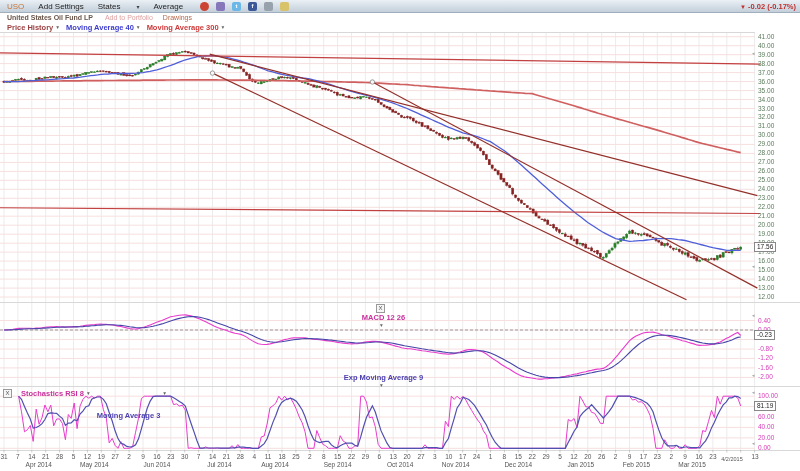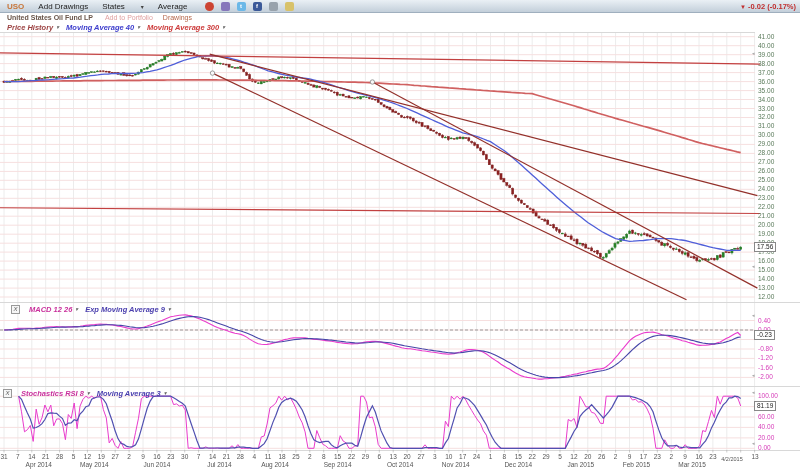--- a/index.html
+++ b/index.html
@@ -4,43 +4,43 @@
 <style>
   * { margin:0; padding:0; box-sizing:border-box; }
   html,body { background:#fff; }
   body { font-family:"Liberation Sans", sans-serif; }
   #app { position:relative; width:800px; height:471px; background:#fff; overflow:hidden; }
 
   
   #toolbar { position:absolute; left:0; top:0; width:800px; height:13px;
     background:linear-gradient(#eaf0f5,#c3cfda); border-bottom:1px solid #9fafbe;
     display:flex; align-items:center; font-size:8px; color:#333; }
-  .tb-sym { font-weight:bold; color:#c8763a; margin-left:7px; }
+  .tb-sym { font-weight:normal; color:#c8763a; margin-left:7px; }
   .tb-item { margin-left:14px; color:#222; cursor:default; }
   .tb-arrow { margin-left:16px; font-size:6px; color:#444; }
   .tb-icons { display:flex; margin-left:10px; }
   .tb-icon { width:9px; height:9px; border-radius:2px; margin-left:7px;
     font-size:6px; color:#fff; text-align:center; line-height:9px; font-weight:bold; }
   .tb-change { position:absolute; right:4px; top:2px; color:#c03030; font-size:7.5px; font-weight:bold; }
   .tb-change .dn { font-size:6px; }
 
   
   #subheader { position:absolute; left:0; top:13px; width:800px; height:9px;
     display:flex; align-items:center; font-size:7px; background:#fff; }
   .sh-name { margin-left:7px; color:#6a564a; font-weight:bold; }
   .sh-link1 { margin-left:12px; color:#e0a0a0; }
   .sh-link2 { margin-left:10px; color:#b5664a; }
 
   
-  .ind-row { position:absolute; display:flex; align-items:center; font-size:7.5px; font-weight:bold;font-style:italic; }
+  .ind-row { position:absolute; display:flex; align-items:center; font-size:7.5px; font-weight:bold; }
   #price-ind-row { left:0; top:22px; width:760px; height:10px; background:#fff; }
   .ind { margin-left:7px; }
   .ind-arrow { font-size:5.5px; color:#666; margin-left:3px; font-weight:normal; }
   .c-ph { color:#9c4242; } .c-ma20 { color:#3c3ccc; } .c-ma200 { color:#cc3939; }
-  .c-osc1 { color:#c9309c; } .c-osc2 { color:#4a3fae; }
+  .c-osc1 { color:#c9309c; } .c-osc2 { color:#4a3fae;margin-top:45px; }
   .xbox { display:inline-block; width:9px; height:9px; margin-left:3px; margin-right:2px;
     border:1px solid #999; background:#f6f6f6; color:#555; font-size:6px; font-weight:normal;
     text-align:center; line-height:7px; }
 
   
   #plot { position:absolute; left:0; top:0; }
 
   
   .axis { position:absolute; left:0; top:0; width:800px; height:471px; pointer-events:none; }
   .axlbl { position:absolute; font-size:6.5px; white-space:nowrap; }
@@ -50,21 +50,21 @@
   .valbox { position:absolute; border:1px solid #888; background:#fff; color:#222;
     font-size:6.5px; padding:0 2px; line-height:8px; height:10px; z-index:5; }
 </style>
 </head>
 <body>
 
 <div id="app">
 
   <div id="toolbar">
     <span class="tb-sym">USO</span>
-    <span class="tb-item">Add Drawings</span>
+    <span class="tb-item">Add Settings</span>
     <span class="tb-item">States</span>
     <span class="tb-arrow">▾</span>
     <span class="tb-item">Average</span>
     <span class="tb-icons" id="tb-icons">
         <span class="tb-icon" style="background: rgb(204, 68, 51); border-radius: 50%;"></span>
         <span class="tb-icon" style="background: rgb(134, 119, 187);"></span>
         <span class="tb-icon" style="background: rgb(107, 184, 232);">t</span>
         <span class="tb-icon" style="background: rgb(59, 89, 152);">f</span>
         <span class="tb-icon" style="background: rgb(152, 162, 172);"></span>
         <span class="tb-icon" style="background: rgb(216, 194, 106);"></span>
@@ -531,21 +531,21 @@
         <path d="M4.0 330.0L6.9 330.0L9.8 329.9L12.8 329.8L15.7 329.6L18.6 329.4L21.5 329.1L24.5 329.0L27.4 328.8L30.3 328.7L33.2 328.7L36.2 328.6L39.1 328.5L42.0 328.3L44.9 328.1L47.9 327.9L50.8 327.7L53.7 327.5L56.6 327.3L59.5 327.2L62.5 327.1L65.4 327.1L68.3 327.0L71.2 327.0L74.2 326.9L77.1 326.9L80.0 326.7L82.9 326.6L85.9 326.3L88.8 326.1L91.7 325.8L94.6 325.6L97.5 325.3L100.5 325.1L103.4 324.9L106.3 324.8L109.2 324.8L112.2 324.8L115.1 325.0L118.0 325.2L120.9 325.4L123.9 325.8L126.8 326.2L129.7 326.7L132.6 327.1L135.6 327.5L138.5 327.7L141.4 327.7L144.3 327.6L147.2 327.3L150.2 326.8L153.1 326.2L156.0 325.5L158.9 324.7L161.9 323.9L164.8 322.9L167.7 321.9L170.6 320.9L173.6 320.0L176.5 319.1L179.4 318.4L182.3 317.7L185.3 317.1L188.2 316.8L191.1 316.6L194.0 316.6L196.9 316.9L199.9 317.3L202.8 318.0L205.7 318.7L208.6 319.6L211.6 320.7L214.5 321.8L217.4 322.9L220.3 324.0L223.3 325.1L226.2 326.1L229.1 327.2L232.0 328.2L234.9 329.2L237.9 330.2L240.8 331.0L243.7 331.9L246.6 333.0L249.6 334.2L252.5 335.5L255.4 336.9L258.3 338.3L261.3 339.5L264.2 340.5L267.1 341.3L270.0 341.8L273.0 342.1L275.9 342.2L278.8 342.0L281.7 341.7L284.6 341.3L287.6 340.8L290.5 340.3L293.4 339.8L296.3 339.4L299.3 339.1L302.2 338.8L305.1 338.6L308.0 338.6L311.0 338.6L313.9 338.8L316.8 338.9L319.7 339.1L322.7 339.3L325.6 339.6L328.5 339.9L331.4 340.1L334.3 340.5L337.3 340.9L340.2 341.2L343.1 341.6L346.0 342.0L349.0 342.3L351.9 342.6L354.8 342.9L357.7 343.0L360.7 343.0L363.6 342.9L366.5 342.7L369.4 342.5L372.4 342.2L375.3 342.0L378.2 342.0L381.1 342.0L384.0 342.2L387.0 342.5L389.9 342.8L392.8 343.3L395.7 343.9L398.7 344.5L401.6 345.1L404.5 345.8L407.4 346.3L410.4 346.8L413.3 347.3L416.2 347.8L419.1 348.3L422.0 348.8L425.0 349.2L427.9 349.7L430.8 350.1L433.7 350.6L436.7 351.0L439.6 351.4L442.5 351.9L445.4 352.3L448.4 352.7L451.3 352.9L454.2 353.1L457.1 353.0L460.1 352.8L463.0 352.4L465.9 351.9L468.8 351.5L471.7 351.1L474.7 350.8L477.6 350.7L480.5 350.8L483.4 351.1L486.4 351.7L489.3 352.6L492.2 353.7L495.1 355.0L498.1 356.4L501.0 358.0L503.9 359.6L506.8 361.2L509.8 362.8L512.7 364.5L515.6 366.2L518.5 367.9L521.4 369.5L524.4 370.9L527.3 372.2L530.2 373.3L533.1 374.3L536.1 375.2L539.0 376.0L541.9 376.6L544.8 377.1L547.8 377.4L550.7 377.6L553.6 377.6L556.5 377.6L559.4 377.6L562.4 377.4L565.3 377.2L568.2 376.9L571.1 376.5L574.1 376.0L577.0 375.6L579.9 375.1L582.8 374.5L585.8 374.0L588.7 373.3L591.6 372.8L594.5 372.1L597.5 371.5L600.4 371.0L603.3 370.5L606.2 369.7L609.1 368.7L612.1 367.3L615.0 365.4L617.9 363.3L620.8 360.9L623.8 358.2L626.7 355.4L629.6 352.5L632.5 349.7L635.5 347.0L638.4 344.5L641.3 342.4L644.2 340.5L647.2 338.8L650.1 337.5L653.0 336.4L655.9 335.7L658.8 335.3L661.8 335.1L664.7 335.2L667.6 335.3L670.5 335.6L673.5 336.1L676.4 336.6L679.3 337.2L682.2 337.9L685.2 338.6L688.1 339.3L691.0 340.1L693.9 340.8L696.8 341.6L699.8 342.4L702.7 343.0L705.6 343.4L708.5 343.7L711.5 343.9L714.4 343.9L717.3 343.7L720.2 343.3L723.2 342.7L726.1 341.9L729.0 341.0L731.9 339.9L734.9 338.6L737.8 337.4L740.7 337.0" stroke="#4646a8" stroke-width="1.1" fill="none"></path>
       </g>
       <g>
         <path d="M18.6 396.2L21.5 411.8L24.5 431.8L27.4 429.7L30.3 425.5L33.2 441.4L36.2 409.1L39.1 424.2L42.0 417.7L44.9 405.0L47.9 411.8L50.8 405.1L53.7 425.8L56.6 419.0L59.5 418.9L62.5 423.7L65.4 439.7L68.3 414.5L71.2 418.4L74.2 403.0L77.1 428.6L80.0 406.2L82.9 399.4L85.9 396.2L88.8 398.2L91.7 396.2L94.6 398.4L97.5 396.2L100.5 396.2L103.4 409.7L106.3 417.9L109.2 442.9L112.2 438.4L115.1 445.4L118.0 448.3L120.9 441.6L123.9 448.3L126.8 448.3L129.7 448.3L132.6 446.7L135.6 432.2L138.5 418.2L141.4 398.6L144.3 396.2L147.2 396.2L150.2 396.2L153.1 396.2L156.0 396.2L158.9 396.2L161.9 396.2L164.8 396.2L167.7 396.2L170.6 396.2L173.6 404.6L176.5 403.9L179.4 406.0L182.3 405.2L185.3 410.1L188.2 448.3L191.1 447.8L194.0 448.3L196.9 448.3L199.9 448.3L202.8 448.3L205.7 446.9L208.6 448.3L211.6 448.3L214.5 448.3L217.4 448.0L220.3 448.3L223.3 448.3L226.2 448.3L229.1 448.3L232.0 445.8L234.9 448.3L237.9 444.6L240.8 448.3L243.7 448.3L246.6 448.3L249.6 448.3L252.5 448.3L255.4 448.3L258.3 448.3L261.3 436.9L264.2 436.0L267.1 424.0L270.0 407.8L273.0 405.7L275.9 402.9L278.8 396.2L281.7 400.2L284.6 396.2L287.6 399.8L290.5 398.0L293.4 403.0L296.3 409.2L299.3 417.1L302.2 422.8L305.1 431.9L308.0 448.3L311.0 448.3L313.9 448.3L316.8 430.5L319.7 437.7L322.7 444.2L325.6 445.8L328.5 448.3L331.4 448.3L334.3 448.3L337.3 448.3L340.2 435.7L343.1 441.0L346.0 442.8L349.0 448.3L351.9 448.3L354.8 446.0L357.7 445.8L360.7 396.2L363.6 396.2L366.5 402.0L369.4 417.8L372.4 417.0L375.3 426.8L378.2 444.4L381.1 448.3L384.0 448.3L387.0 448.3L389.9 448.3L392.8 448.3L395.7 448.3L398.7 448.3L401.6 448.3L404.5 448.3L407.4 448.3L410.4 448.3L413.3 448.3L416.2 448.3L419.1 448.3L422.0 448.3L425.0 444.8L427.9 448.3L430.8 448.3L433.7 448.3L436.7 448.3L439.6 448.3L442.5 448.3L445.4 421.2L448.4 426.6L451.3 396.2L454.2 399.4L457.1 396.2L460.1 399.2L463.0 396.2L465.9 400.1L468.8 405.7L471.7 410.5L474.7 415.5L477.6 420.0L480.5 423.7L483.4 430.9L486.4 435.2L489.3 448.3L492.2 448.3L495.1 448.3L498.1 448.3L501.0 448.3L503.9 448.3L506.8 448.3L509.8 448.3L512.7 448.3L515.6 448.3L518.5 448.3L521.4 448.3L524.4 448.3L527.3 448.3L530.2 448.3L533.1 448.3L536.1 448.3L539.0 448.3L541.9 448.3L544.8 448.3L547.8 448.3L550.7 448.3L553.6 448.3L556.5 448.3L559.4 448.3L562.4 448.3L565.3 448.3L568.2 419.5L571.1 421.2L574.1 418.5L577.0 427.6L579.9 396.2L582.8 401.0L585.8 406.8L588.7 406.9L591.6 412.4L594.5 413.2L597.5 417.8L600.4 423.3L603.3 423.5L606.2 396.2L609.1 396.2L612.1 396.2L615.0 396.2L617.9 396.2L620.8 396.2L623.8 396.2L626.7 396.2L629.6 396.2L632.5 400.0L635.5 399.3L638.4 402.0L641.3 401.8L644.2 404.1L647.2 409.1L650.1 415.5L653.0 428.3L655.9 448.3L658.8 448.3L661.8 448.3L664.7 439.8L667.6 444.8L670.5 448.3L673.5 448.3L676.4 445.2L679.3 448.3L682.2 448.3L685.2 444.7L688.1 448.3L691.0 448.3L693.9 448.3L696.8 448.3L699.8 445.6L702.7 430.6L705.6 431.6L708.5 421.4L711.5 410.4L714.4 417.6L717.3 396.2L720.2 404.2L723.2 396.2L726.1 396.2L729.0 396.2L731.9 396.2L734.9 396.2L737.8 398.1L740.7 406.0" stroke="#e93ccd" stroke-width="1" fill="none"></path>
       </g>
       <g>
         <path d="M18.6 396.2L21.5 399.3L24.5 406.4L27.4 413.1L30.3 419.0L33.2 428.1L36.2 427.5L39.1 426.0L42.0 423.6L44.9 419.5L47.9 413.6L50.8 412.8L53.7 413.1L56.6 413.3L59.5 416.1L62.5 418.5L65.4 425.4L68.3 423.1L71.2 423.0L74.2 419.8L77.1 420.8L80.0 414.1L82.9 411.1L85.9 406.7L88.8 405.7L91.7 399.2L94.6 397.7L97.5 397.0L100.5 397.0L103.4 399.3L106.3 403.7L109.2 412.5L112.2 421.0L115.1 430.8L118.0 438.6L120.9 443.3L123.9 444.4L126.8 446.4L129.7 447.0L132.6 446.6L135.6 444.8L138.5 438.8L141.4 428.8L144.3 418.4L147.2 408.3L150.2 401.1L153.1 396.6L156.0 396.2L158.9 396.2L161.9 396.2L164.8 396.2L167.7 396.2L170.6 396.2L173.6 397.8L176.5 399.4L179.4 401.4L182.3 403.2L185.3 406.0L188.2 414.7L191.1 423.5L194.0 431.9L196.9 440.5L199.9 448.2L202.8 448.2L205.7 448.0L208.6 448.0L211.6 448.0L214.5 448.0L217.4 448.0L220.3 448.2L223.3 448.2L226.2 448.2L229.1 448.2L232.0 447.8L234.9 447.8L237.9 447.1L240.8 447.1L243.7 447.1L246.6 447.6L249.6 447.6L252.5 448.3L255.4 448.3L258.3 448.3L261.3 446.0L264.2 443.6L267.1 438.7L270.0 430.6L273.0 422.1L275.9 415.3L278.8 407.3L281.7 402.5L284.6 400.2L287.6 399.0L290.5 398.1L293.4 399.4L296.3 401.2L299.3 405.4L302.2 410.0L305.1 416.8L308.0 425.8L311.0 433.7L313.9 439.9L316.8 441.5L319.7 442.6L322.7 441.8L325.6 441.3L328.5 441.3L331.4 444.9L334.3 447.0L337.3 447.8L340.2 445.8L343.1 444.3L346.0 443.2L349.0 443.2L351.9 443.2L354.8 445.3L357.7 446.2L360.7 436.9L363.6 426.5L366.5 417.2L369.4 411.6L372.4 405.8L375.3 412.0L378.2 421.6L381.1 430.9L384.0 437.0L387.0 443.2L389.9 447.5L392.8 448.3L395.7 448.3L398.7 448.3L401.6 448.3L404.5 448.3L407.4 448.3L410.4 448.3L413.3 448.3L416.2 448.3L419.1 448.3L422.0 448.3L425.0 447.6L427.9 447.6L430.8 447.6L433.7 447.6L436.7 447.6L439.6 448.3L442.5 448.3L445.4 442.9L448.4 438.5L451.3 428.1L454.2 418.3L457.1 407.9L460.1 403.5L463.0 397.4L465.9 398.2L468.8 399.5L471.7 402.3L474.7 405.6L477.6 410.4L480.5 415.1L483.4 420.1L486.4 425.0L489.3 431.6L492.2 437.3L495.1 442.2L498.1 445.7L501.0 448.3L503.9 448.3L506.8 448.3L509.8 448.3L512.7 448.3L515.6 448.3L518.5 448.3L521.4 448.3L524.4 448.3L527.3 448.3L530.2 448.3L533.1 448.3L536.1 448.3L539.0 448.3L541.9 448.3L544.8 448.3L547.8 448.3L550.7 448.3L553.6 448.3L556.5 448.3L559.4 448.3L562.4 448.3L565.3 448.3L568.2 442.5L571.1 437.1L574.1 431.2L577.0 427.0L579.9 416.6L582.8 412.9L585.8 410.0L588.7 407.7L591.6 404.6L594.5 408.0L597.5 411.4L600.4 414.7L603.3 418.0L606.2 414.8L609.1 411.4L612.1 407.1L615.0 401.6L617.9 396.2L620.8 396.2L623.8 396.2L626.7 396.2L629.6 396.2L632.5 396.9L635.5 397.6L638.4 398.7L641.3 399.9L644.2 401.5L647.2 403.3L650.1 406.5L653.0 411.8L655.9 421.1L658.8 429.9L661.8 437.7L664.7 442.6L667.6 445.9L670.5 445.9L673.5 445.9L676.4 445.3L679.3 447.0L682.2 447.7L685.2 447.0L688.1 447.0L691.0 447.6L693.9 447.6L696.8 447.6L699.8 447.8L702.7 444.2L705.6 440.9L708.5 435.5L711.5 427.9L714.4 422.3L717.3 415.4L720.2 410.0L723.2 404.9L726.1 402.1L729.0 397.8L731.9 397.8L734.9 396.2L737.8 396.6L740.7 398.5" stroke="#5050b0" stroke-width="1.2" fill="none"></path>
       </g>
     </svg>
 
-  <div class="ind-row" style="left:8px; top:304px; width:760px; height:10px;">
+  <div class="ind-row" style="left:0; top:304px; width:760px; height:10px;flex-direction:column;">
     <span class="xbox">X</span>
     <span class="ind c-osc1">MACD 12 26</span>
       <span class="ind-arrow">▾</span>
     <span class="ind c-osc2">Exp Moving Average 9</span>
       <span class="ind-arrow">▾</span>
   </div>
 
   <div class="ind-row" style="left:0; top:388px; width:760px; height:10px;">
     <span class="xbox">X</span>
     <span class="ind c-osc1">Stochastics RSI 8</span>

